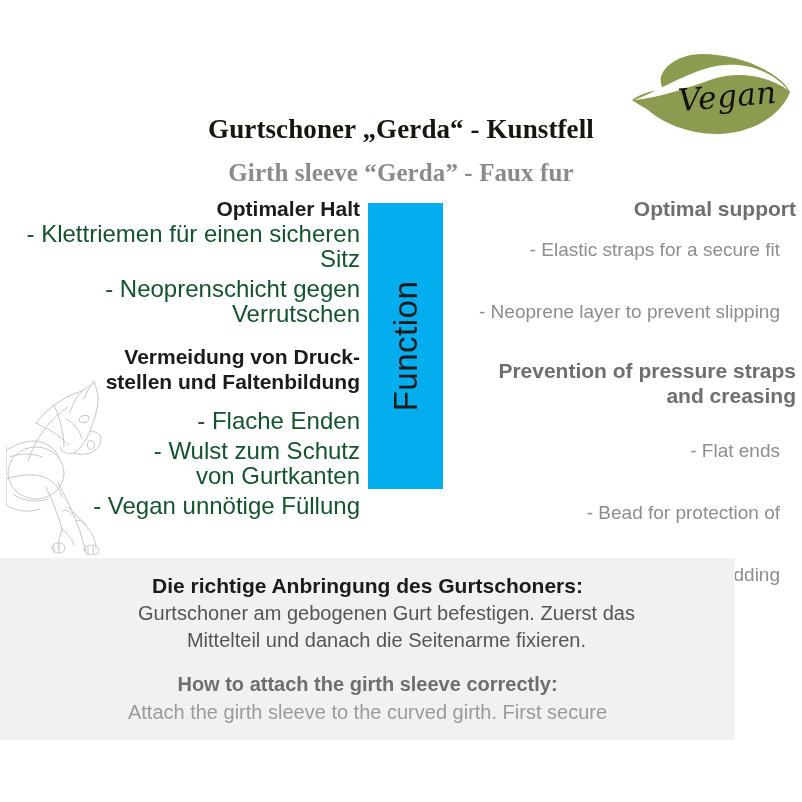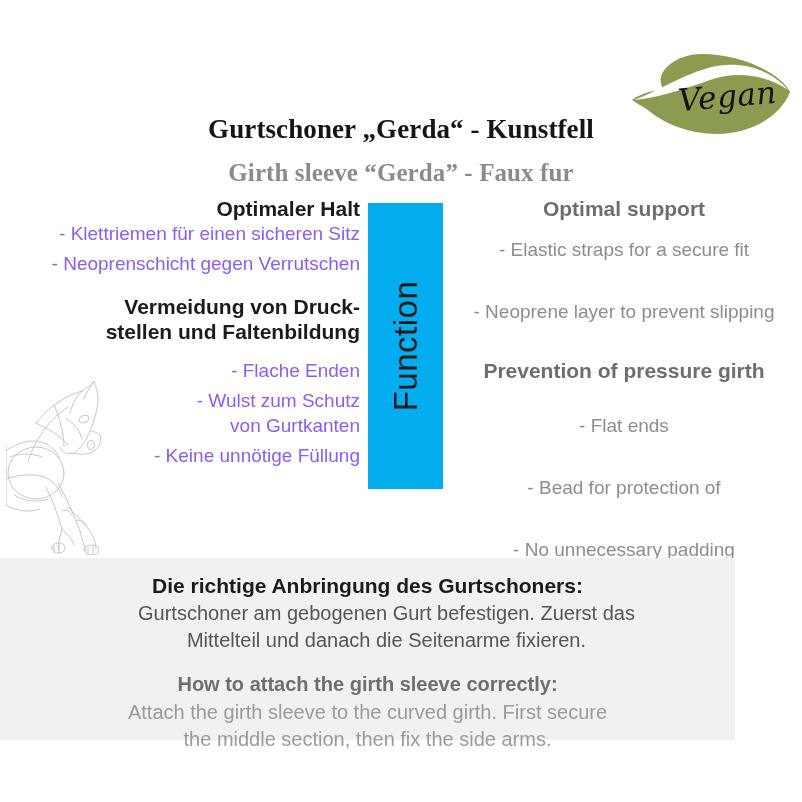--- a/index.html
+++ b/index.html
@@ -89,32 +89,32 @@
     top: 0;
   }
   #col-de {
     left: 8px;
     width: 352px;
     text-align: right;
   }
   #col-en {
     left: 452px;
     width: 344px;
-    text-align: center;
+    text-align: right;
   }
   .head-de {
     font-size: 21px;
     font-weight: bold;
     color: #1b1b1b;
     line-height: 25px;
     margin: 0;
   }
   .item-de {
-    font-size: 19px;
-    color: #8b5cf6;
+    font-size: 24px;
+    color: #14532d;
     line-height: 25px;
     margin: 0;
     font-weight: normal;
   }
   .head-en {
     font-size: 21px;
     font-weight: bold;
     color: #6e6e6e;
     line-height: 25px;
     margin: 0;
@@ -267,43 +267,43 @@
     <p class="item-de">- Neoprenschicht gegen Verrutschen</p>
     <div class="gap-lg"></div>
     <p class="head-de">Vermeidung von Druck-</p>
     <p class="head-de">stellen und Faltenbildung</p>
     <div class="gap-md"></div>
     <p class="item-de">- Flache Enden</p>
     <div class="gap-sm"></div>
     <p class="item-de">- Wulst zum Schutz</p>
     <p class="item-de">von Gurtkanten</p>
     <div class="gap-sm"></div>
-    <p class="item-de">- Keine unnötige Füllung</p>
+    <p class="item-de">- Vegan unnötige Füllung</p>
   </div>
 
   <div class="col" id="col-en">
     <p class="head-en">Optimal support</p>
     <p class="item-en">- Elastic straps for a secure fit</p>
     <div class="gap-sm"></div>
     <p class="item-en">- Neoprene layer to prevent slipping</p>
     <div class="gap-lg"></div>
-    <p class="head-en">Prevention of pressure girth</p>
+    <p class="head-en">Prevention of pressure straps</p>
+    <p class="head-en">and creasing</p>
     <div class="gap-md"></div>
     <p class="item-en">- Flat ends</p>
     <div class="gap-sm"></div>
     <p class="item-en">- Bead for protection of</p>
     <div class="gap-sm"></div>
     <p class="item-en">- No unnecessary padding</p>
   </div>
 </div>
 
 <div id="function-bar">
   <div id="function-label">Function</div>
 </div>
 
 <div id="bottom-panel">
   <div class="bot-head-de">Die richtige Anbringung des Gurtschoners:</div>
   <div class="bot-text-de">Gurtschoner am gebogenen Gurt befestigen. Zuerst das</div>
   <div class="bot-text-de">Mittelteil und danach die Seitenarme fixieren.</div>
   <div class="bot-head-en">How to attach the girth sleeve correctly:</div>
   <div class="bot-text-en">Attach the girth sleeve to the curved girth. First secure</div>
-  <div class="bot-text-en">the middle section, then fix the side arms.</div>
 </div>
 
 </body></html>

